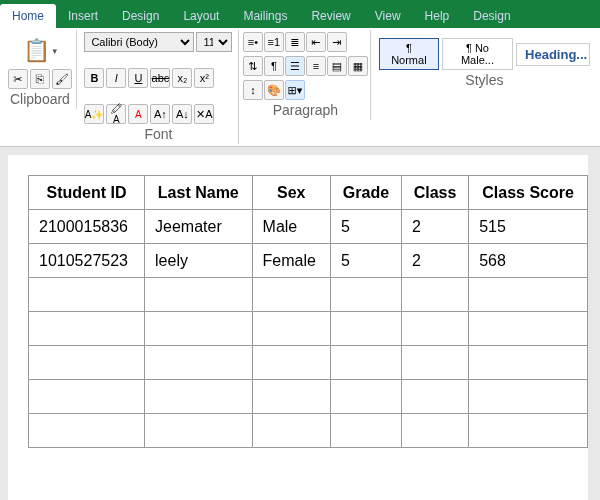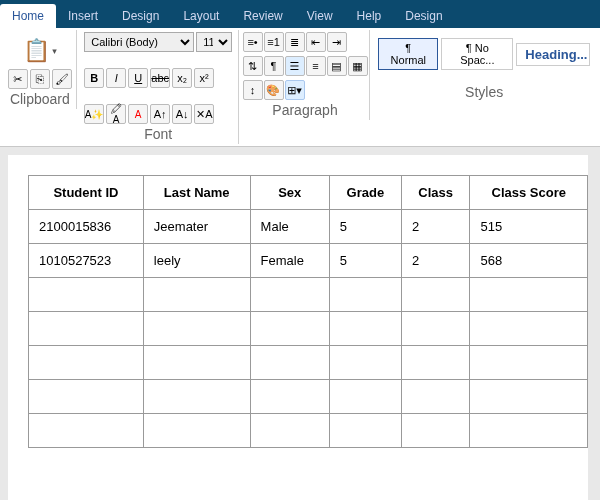--- a/index.html
+++ b/index.html
@@ -2,29 +2,29 @@
 <html><head>
   <meta charset="utf-8">
   <style>
     * { margin: 0; padding: 0; box-sizing: border-box; }
     body { font-family: 'Segoe UI', Arial, sans-serif; font-size: 12px; background: #f0f0f0; width: 600px; height: 500px; overflow: hidden; }
 
     
     .ribbon-container { background: #2b579a; width: 600px; }
 
     
-    .tab-bar { display: flex; background: #0c4a6e; padding-top: 4px; }
+    .tab-bar { display: flex; background: #15803d; padding-top: 4px; }
     .tab { padding: 5px 12px; font-size: 12px; color: #d0d8f0; cursor: pointer; border-radius: 3px 3px 0 0; }
     .tab.active { background: #fff; color: #2b579a; font-weight: 500; }
 
     
     .ribbon { background: #fff; border-bottom: 1px solid #c8c8c8; padding: 2px 4px; display: flex; align-items: flex-start; gap: 2px; min-height: 90px; }
 
     .ribbon-group { display: flex; flex-direction: column; align-items: center; padding: 2px 6px; border-right: 1px solid #d0d0d0; min-width: 40px; }
-    .ribbon-group:last-child { border-right: none; gap: 12px; }
+    .ribbon-group:last-child { border-right: none; }
     .ribbon-group-label { font-size: 14px; color: #666; margin-top: auto; padding-top: 2px; }
 
     .ribbon-btn { background: transparent; border: none; cursor: pointer; padding: 2px 4px; border-radius: 2px; font-size: 11px; display: flex; flex-direction: column; align-items: center; min-width: 28px; }
 
     
     .font-group { display: flex; flex-direction: column; gap: 14px; justify-content: center; }
     .font-row { display: flex; align-items: center; gap: 2px; }
     .font-select { font-size: 11px; border: 1px solid #aaa; padding: 1px 2px; width: 110px; height: 20px; }
     .font-size-select { font-size: 11px; border: 1px solid #aaa; padding: 1px 2px; width: 36px; height: 20px; }
 
@@ -39,34 +39,35 @@
     
     .styles-group { display: flex; gap: 3px; align-items: center; }
     .style-box { border: 1px solid #ccc; padding: 3px 8px; font-size: 11px; cursor: pointer; background: #fff; min-width: 60px; text-align: center; }
     .style-box.normal { border-color: #2b579a; background: #e8f0ff; }
 
     
     .doc-area { background: #fff; margin: 0; padding: 10px 20px; overflow: auto; }
 
     
     table { border-collapse: collapse; width: 560px; margin-top: 4px; }
-    th, td { border: 1px solid #999; padding: 6px 10px; font-size: 13px; min-height: 28px; margin-top: 38px; }
+    th, td { border: 1px solid #999; padding: 6px 10px; font-size: 16px; min-height: 28px; margin-top: 38px; }
     th { background: #fff; font-weight: bold; }
     td { background: #fff; }
     tr { height: 34px; }
   </style>
 </head>
 <body>
 
 <div class="ribbon-container">
   <div class="tab-bar">
     <div class="tab active">Home</div>
     <div class="tab">Insert</div>
     <div class="tab">Design</div>
     <div class="tab">Layout</div>
+    <div class="tab">Mailings</div>
     <div class="tab">Review</div>
     <div class="tab">View</div>
     <div class="tab">Help</div>
     <div class="tab">Design</div>
 
   </div>
 </div>
 
 <div class="ribbon">
 
@@ -137,21 +138,21 @@
         <button class="small-btn">🎨</button>
         <button class="small-btn" style="background:#ddeeff;border:1px solid #aac8ee;">⊞▾</button>
       </div>
     </div>
     <span class="ribbon-group-label">Paragraph</span>
   </div>
 
   <div class="ribbon-group" style="min-width:180px;">
     <div class="styles-group" style="margin-top:6px;">
       <div class="style-box normal">¶ Normal</div>
-      <div class="style-box">¶ No Spac...</div>
+      <div class="style-box">¶ No Male...</div>
       <div class="style-box" style="font-size:13px;font-weight:bold;color:#2b579a;">Heading...</div>
     </div>
     <span class="ribbon-group-label">Styles</span>
   </div>
 
 </div>
 
 <div class="doc-area" style="background:#e8e8e8;padding:8px;">
   <div style="background:#fff;padding:16px 20px;width:580px;min-height:350px;">
     <table>

